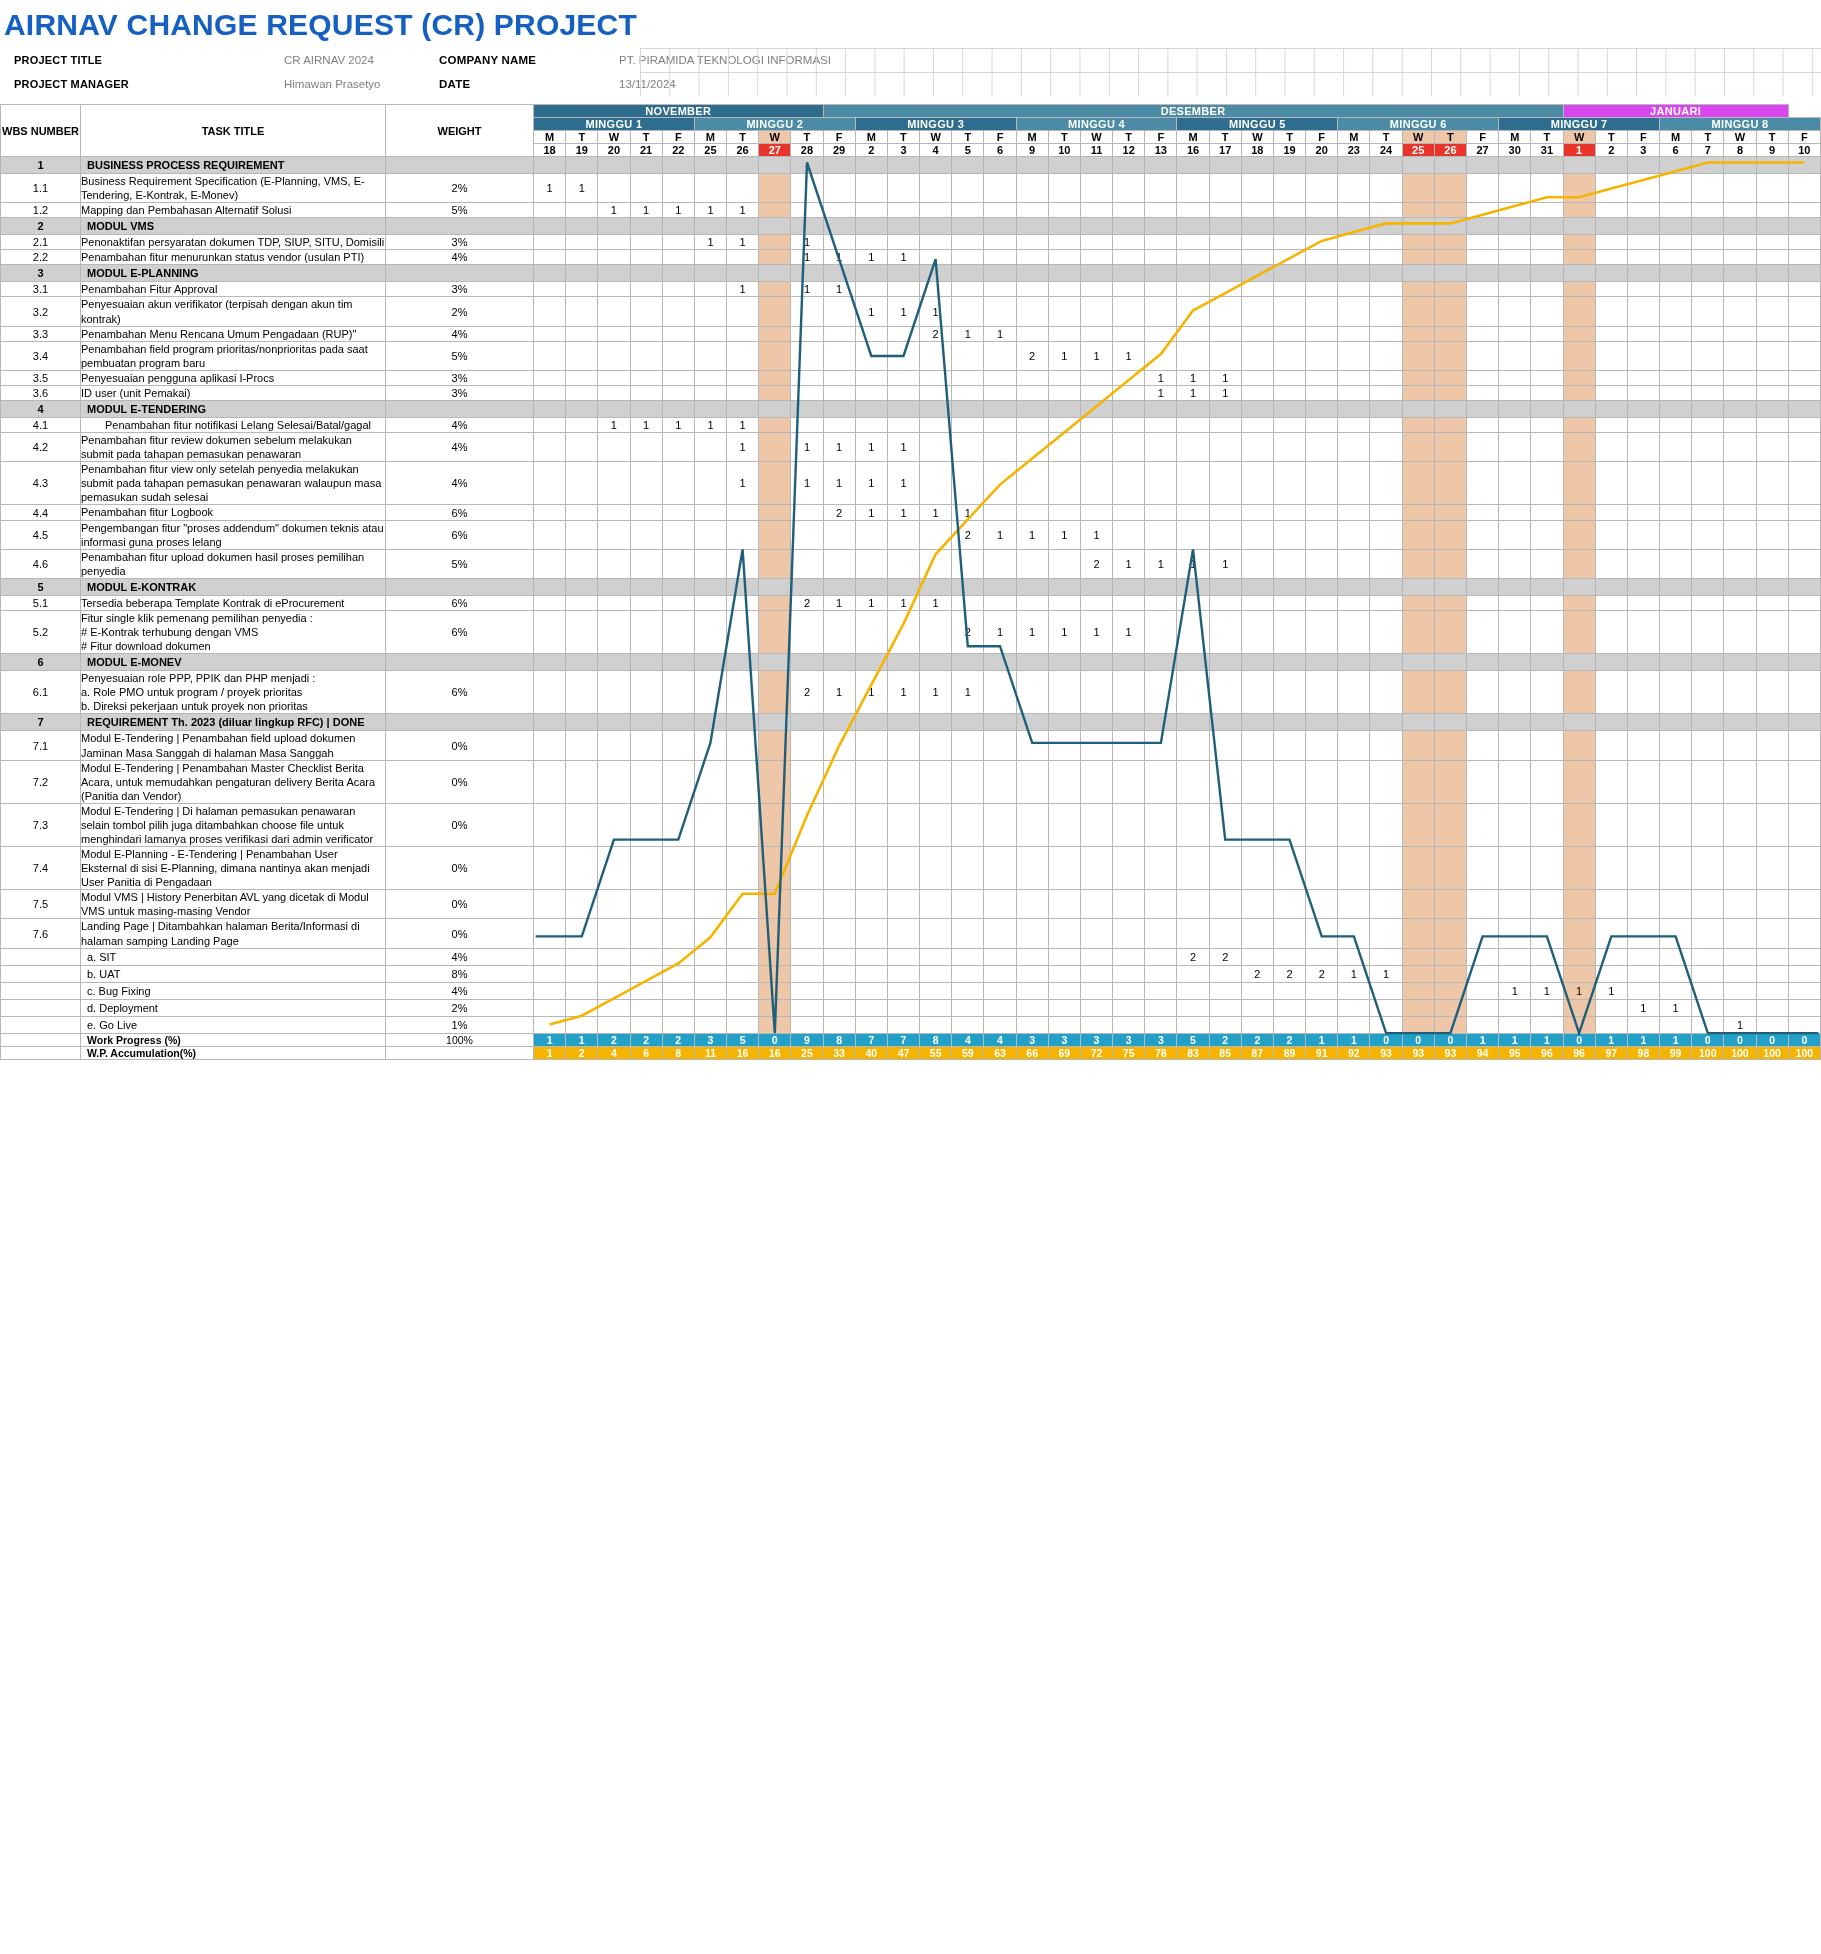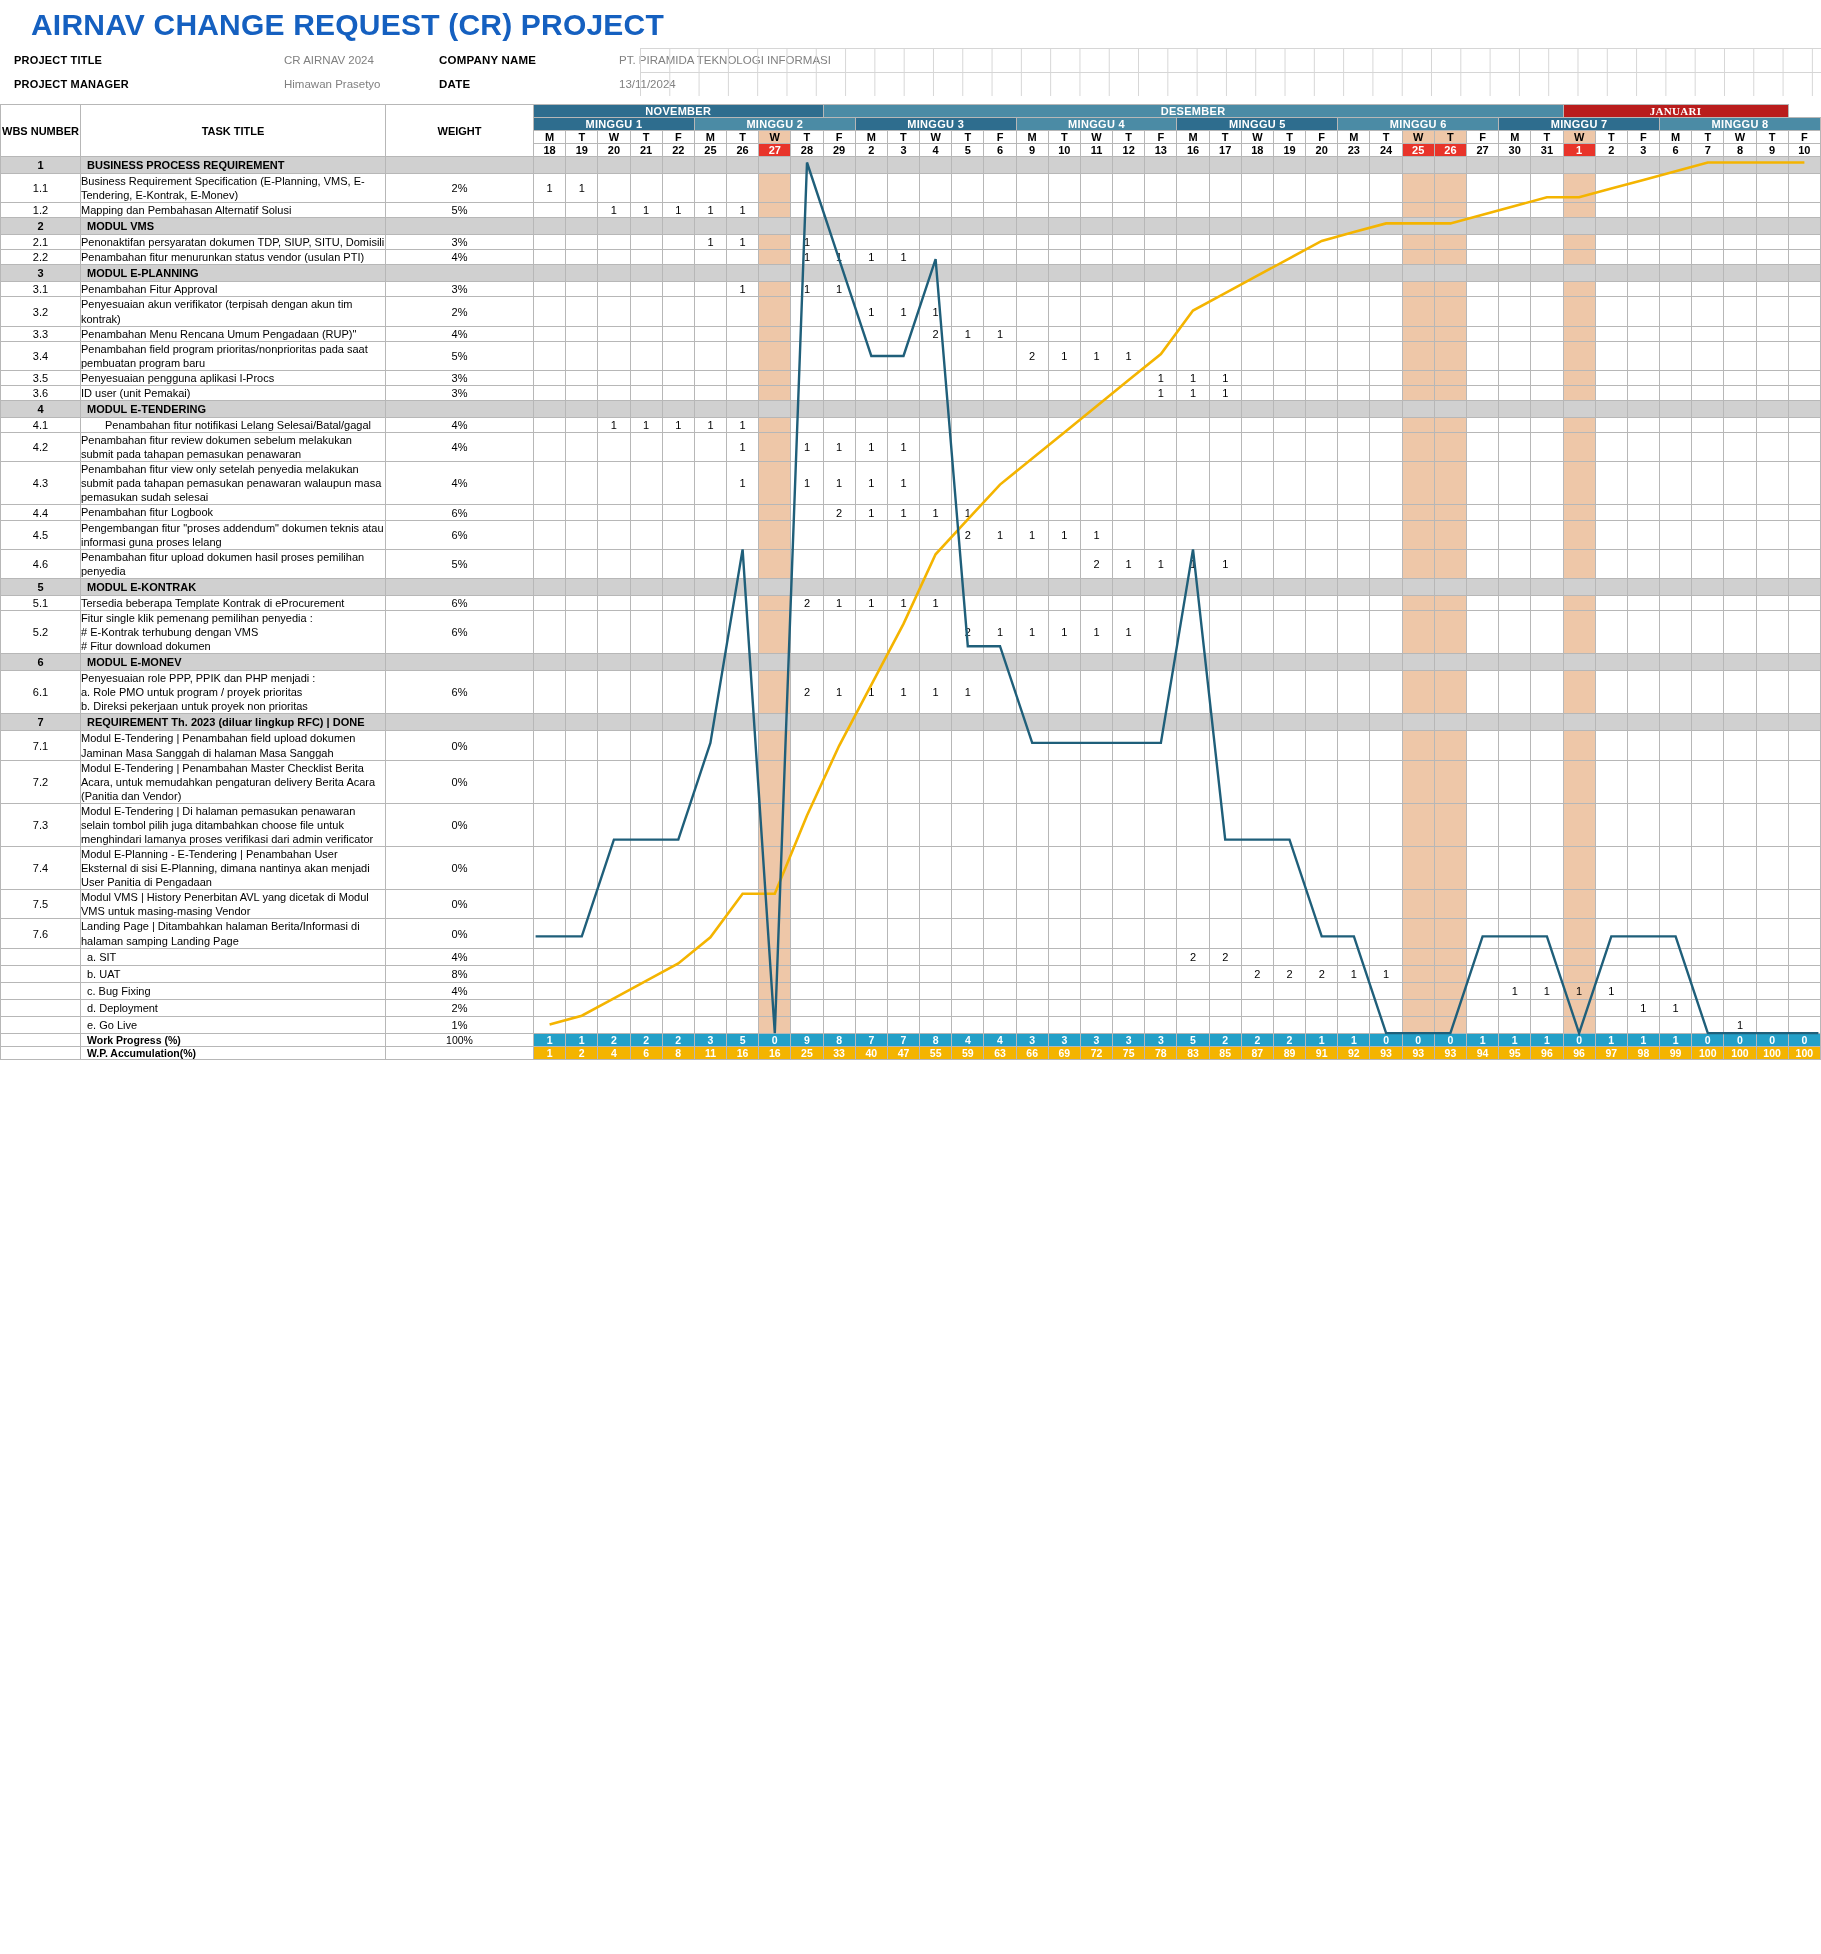--- a/index.html
+++ b/index.html
@@ -10,21 +10,21 @@
     font-size: 11px;
     color: #000;
     background: #fff;
     -webkit-font-smoothing: antialiased;
   }
 
   .title {
     font-size: 30px;
     font-weight: bold;
     color: #1560C0;
-    padding: 8px 14px 6px 31px;
+    padding: 8px 14px 6px 4px;
     letter-spacing: 0.2px;
   }
 
   
   .info {
     position: relative;
     margin: 0 0 8px 0;
     padding: 0 0 0 14px;
     height: 48px;
   }
@@ -75,21 +75,21 @@
   th.week {
     color:#fff; font-size:10px; letter-spacing:.3px;
     padding: 2px 0;
   }
   th.dow { font-size:10px; padding:2px 0; }
   th.dnum { font-size:10px; padding:2px 0; }
   th.holiday { background:#e8342a !important; color:#fff; }
 
   .m-nov { background:#2e6d8e; }
   .m-des { background:#4b8ba5; }
-  .m-jan { background:#b91c1c;font-family:Liberation Serif, serif; }
+  .m-jan { background:#d946ef; }
   .w-a  { background:#2e6d8e; }
   .w-b  { background:#4b8ba5; }
 
   tr.section td {
     background:#d0d0d0;
     font-weight:bold;
     height: 17px;
   }
   tr.section td.c-wbs { text-align:center; }
   tr.section td.c-task { padding-left:6px; }

